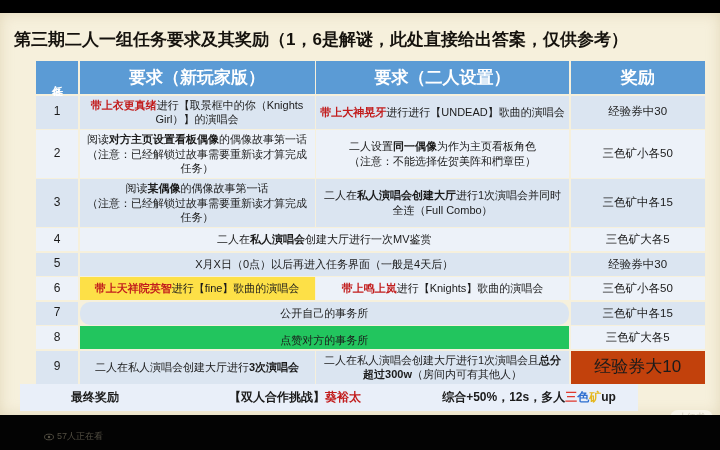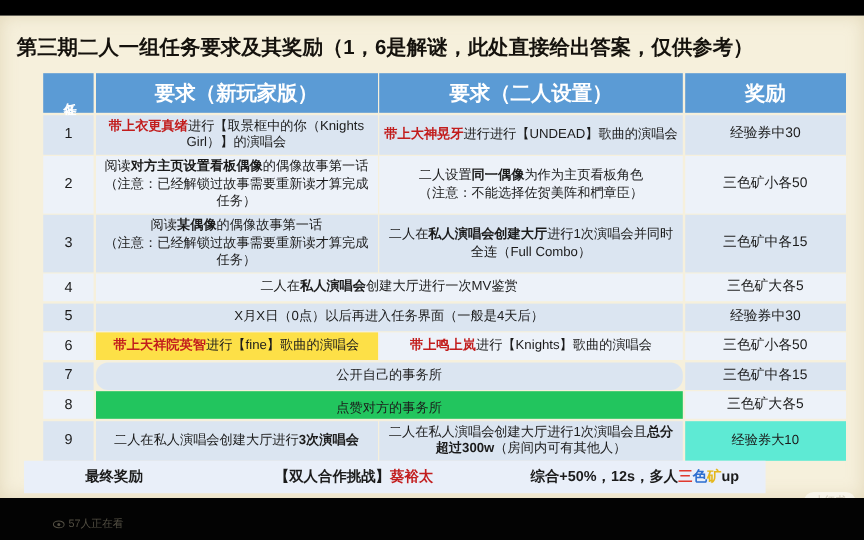--- a/index.html
+++ b/index.html
@@ -122,21 +122,21 @@
         </div>
         <div class="grid-row">
           <div class="cell rownum" style="background: rgb(237, 242, 249);">8</div>
           <div class="cell merged" style="background: #22c55e; align-items: flex-end;"><span><span>点赞对方的事务所</span></span></div>
           <div class="cell" style="background: rgb(237, 242, 249); font-size: 11.5px;">三色矿大各5</div>
         </div>
         <div class="grid-row">
           <div class="cell rownum" style="background: rgb(219, 229, 241);">9</div>
           <div class="cell" style="background: rgb(219, 229, 241);"><span><span>二人在私人演唱会创建大厅进行</span><span class="b">3次演唱会</span></span></div>
           <div class="cell" style="background: rgb(219, 229, 241);"><span><span>二人在私人演唱会创建大厅进行1次演唱会且</span><span class="b">总分超过300w</span><span>（房间内可有其他人）</span></span></div>
-          <div class="cell" style="background: #5eead4; font-size: 11px;">经验券大10</div>
+          <div class="cell" style="background: #c2410c; font-size: 17px;">经验券大10</div>
         </div>
       </div>
   </div>
 
   <div class="footer-row" style="position: absolute; left: 20px; top: 368px; width: 618px; background: rgb(233, 239, 249);">
     <div>最终奖励</div>
     <div id="f-challenge"><span class="b">【双人合作挑战】</span><span class="b" style="color: rgb(194, 29, 29);">葵裕太</span></div>
     <div id="f-effect"><span class="b">综合+50%，12s，多人</span><span class="b" style="color: rgb(224, 57, 46);">三</span><span class="b" style="color: rgb(46, 111, 208);">色</span><span class="b" style="color: rgb(229, 183, 28);">矿</span><span class="b">up</span></div>
   </div>
 

